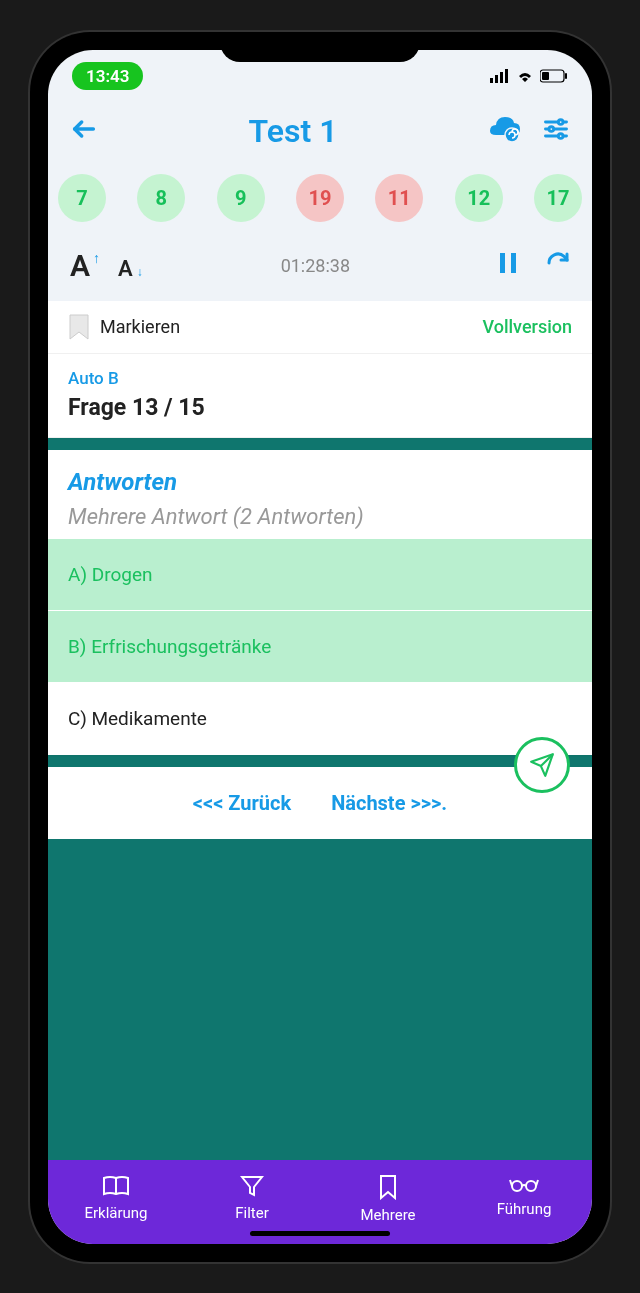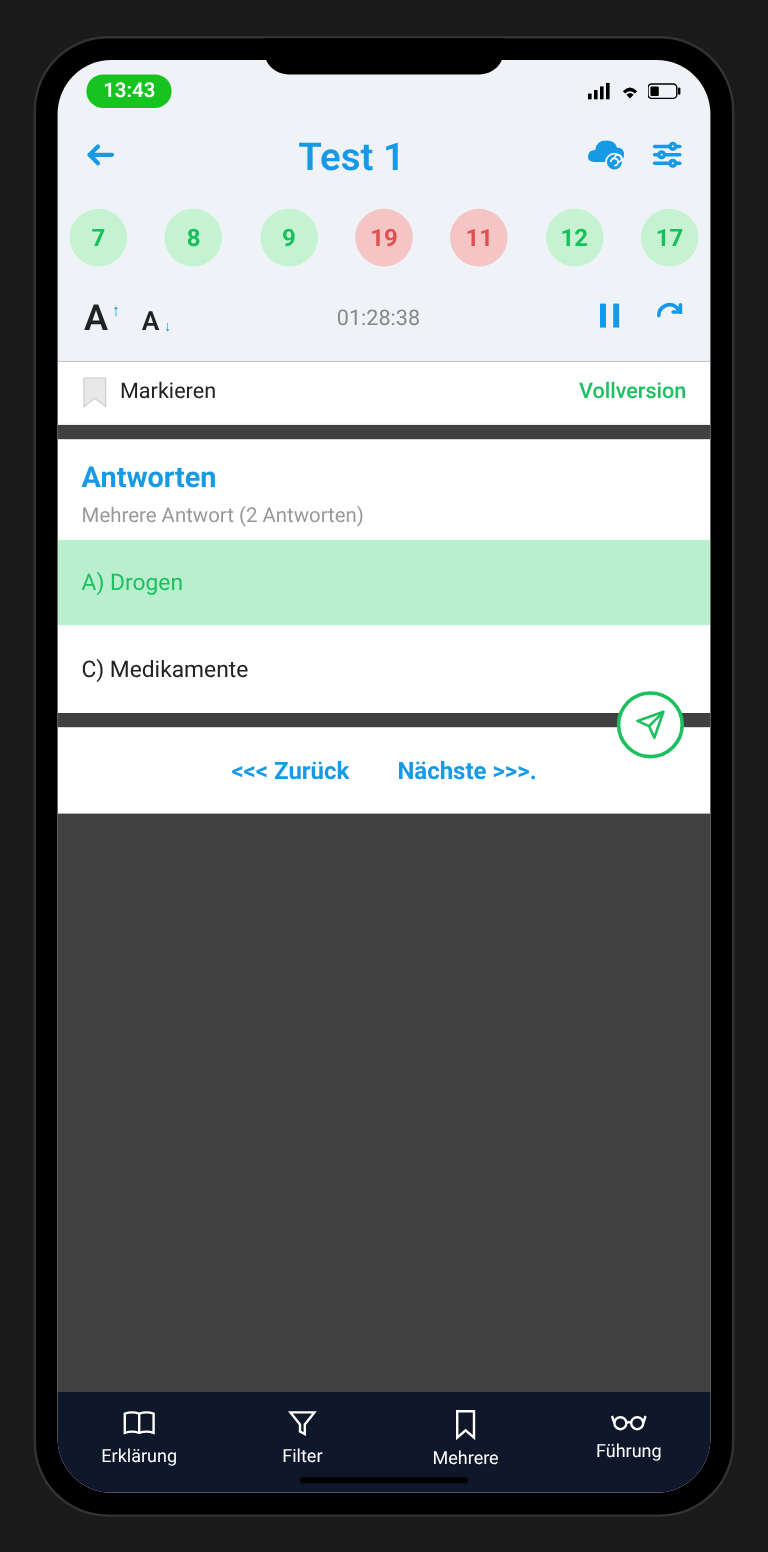--- a/index.html
+++ b/index.html
@@ -101,43 +101,43 @@
     align-items: center;
     padding: 10px 22px 18px;
   }
   .font-controls { display: flex; gap: 10px; align-items: baseline; }
   .font-big { font-size: 30px; font-weight: 600; color: #222; position: relative; }
   .font-big sup { color: #179ae6; font-size: 14px; position: absolute; top: 2px; right: -10px; }
   .font-small { font-size: 22px; font-weight: 600; color: #222; margin-left: 18px; position: relative; }
   .font-small sub { color: #179ae6; font-size: 12px; position: absolute; bottom: 2px; right: -10px; }
   .timer { flex: 1; text-align: center; color: #888; font-size: 18px; }
   .pause-reset { display: flex; gap: 28px; }
-  .content { flex: 1; background: #404040; overflow: hidden; }
+  .content { flex: 1; background: #0f766e; overflow: hidden; }
   .card {
     background: #fff;
     margin-bottom: 12px;
     box-shadow: 0 1px 2px rgba(0,0,0,0.05);
   }
   .mark-row {
     display: flex;
     justify-content: space-between;
     align-items: center;
     padding: 12px 20px;
     border-bottom: 1px solid #f0f0f0;
   }
   .mark-left { display: flex; align-items: center; gap: 10px; }
   .mark-text { font-size: 18px; color: #222; }
   .full-version { color: #1bc05f; font-size: 18px; font-weight: 500; }
   .question-meta { padding: 14px 20px 16px; border-bottom: 1px solid #f0f0f0; }
   .category { color: #179ae6; font-size: 17px; font-weight: 500; margin-bottom: 6px; }
   .q-counter { font-size: 23px; font-weight: 700; color: #222; }
   .question-text { padding: 20px 20px 24px; font-size: 19px; color: #222; line-height: 1.4; }
-  .answers-header { padding: 18px 20px 10px; }
+  .answers-header { padding: 18px 20px 10px; font-style: italic; }
   .answers-title { color: #179ae6; font-size: 24px; font-weight: 700; margin-bottom: 8px; }
-  .answers-sub { color: #999; font-size: 17px; }
+  .answers-sub { color: #999; font-size: 22px; }
   .answer {
     padding: 24px 20px;
     font-size: 19px;
     border-bottom: 1px solid #fff;
     cursor: pointer;
   }
   .answer.selected { background: #b9efcf; color: #1bc05f; }
   .answer.plain { background: #fff; color: #222; }
   .nav-row {
     background: #fff;
@@ -156,21 +156,21 @@
     height: 56px;
     border-radius: 50%;
     background: #fff;
     border: 3px solid #1bc05f;
     display: flex;
     align-items: center;
     justify-content: center;
     cursor: pointer;
   }
   .bottom-nav {
-    background: #0f172a;
+    background: #6d28d9;
     display: flex;
     padding: 14px 0 20px;
   }
   .bottom-item {
     flex: 1;
     display: flex;
     flex-direction: column;
     align-items: center;
     gap: 6px;
     color: #fff;
@@ -282,28 +282,33 @@
       <div class="card">
         <div class="mark-row">
           <div class="mark-left">
             <svg width="22" height="28" viewBox="0 0 22 28">
                 <path d="M2 2 h18 v24 l-9 -7 l-9 7 Z" fill="#e8e8e8" stroke="#ccc"></path>
               </svg>
             <span class="mark-text">Markieren</span>
           </div>
           <span class="full-version">Vollversion</span>
         </div>
+        <div class="question-meta">
+          <div class="category">Auto B</div>
+          <div class="q-counter">Frage 13 / 15</div>
+        </div>
       </div>
 
       <div class="card">
         <div class="answers-header">
           <div class="answers-title">Antworten</div>
           <div class="answers-sub">Mehrere Antwort (2 Antworten)</div>
         </div>
         <div class="answer selected">A) Drogen</div>
+        <div class="answer selected">B) Erfrischungsgetränke</div>
         <div class="answer plain">C) Medikamente</div>
       </div>
 
       <div class="nav-row">
         <div class="fab">
           <svg width="26" height="26" viewBox="0 0 24 24" fill="none" stroke="#1bc05f" stroke-width="2" stroke-linejoin="round">
               <path d="M22 2 L11 13"></path>
               <path d="M22 2 L15 22 L11 13 L2 9 Z"></path>
             </svg>
         </div>

